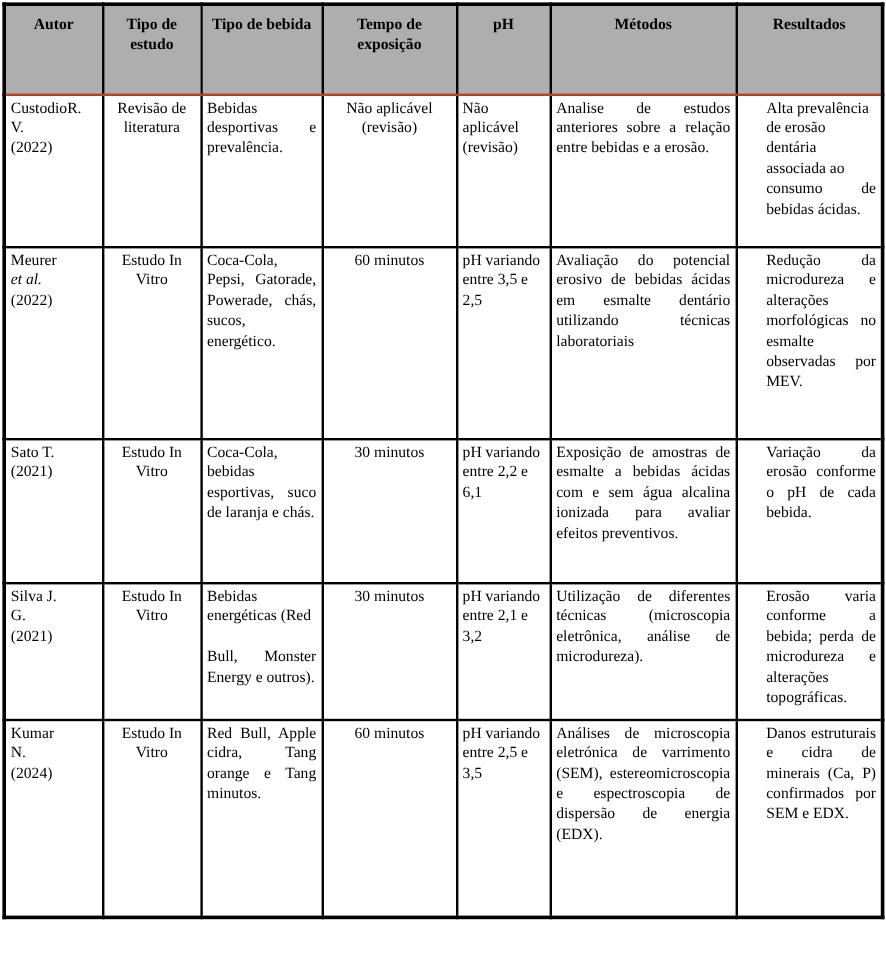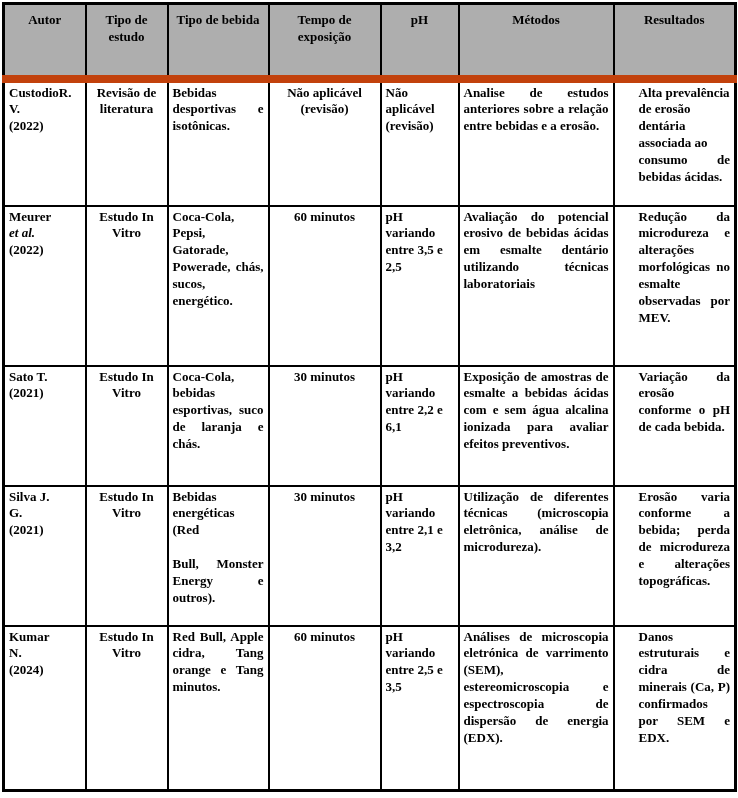--- a/index.html
+++ b/index.html
@@ -22,34 +22,33 @@
     border: 3px solid #000000;
   }
   th, td {
     border: 2px solid #000000;
     vertical-align: top;
     padding: 2px 4px;
     white-space: pre-wrap;
     word-wrap: break-word;
     overflow: hidden;
     line-height: 1.3;
-    font-weight: bold;
   }
   th {
     background: #aeaeae;
     font-weight: bold;
     text-align: center;
-    border-bottom: 8px solid #c2410c;
+    border-bottom: 2px solid #c2410c;
     padding-top: 7px;
   }
   tr.h-header   { height: 75px; }
   tr.h-r1       { height: 127px; }
   tr.h-r2       { height: 160px; }
   tr.h-r3       { height: 120px; }
-  tr.h-r4       { height: 140px; }
+  tr.h-r4       { height: 114px; }
   tr.h-r5       { height: 165px; }
 
   td.c-autor      { text-align: left; }
   td.c-estudo     { text-align: center; margin-top: 16px; }
   td.c-bebida     { text-align: justify; }
   td.c-tempo      { text-align: center; }
   td.c-ph         { text-align: left; }
   td.c-metodos    { text-align: justify; }
   td.c-resultados { text-align: justify; padding-left: 24px; }
 
@@ -80,21 +79,21 @@
         <th>Resultados</th>
       </tr>
     </thead>
     <tbody>
 
       <tr class="h-r1">
         <td class="c-autor">CustodioR.
 V.
 (2022)</td>
         <td class="c-estudo">Revisão de literatura</td>
-        <td class="c-bebida">Bebidas desportivas e isotônicas.</td>
+        <td class="c-bebida">Bebidas desportivas e prevalência.</td>
         <td class="c-tempo">Não aplicável (revisão)</td>
         <td class="c-ph">Não aplicável (revisão)</td>
         <td class="c-metodos">Analise de estudos anteriores sobre a relação entre bebidas e a erosão.</td>
         <td class="c-resultados">Alta prevalência
 de erosão
 dentária
 associada ao
 consumo de bebidas ácidas.</td>
       </tr>
 

